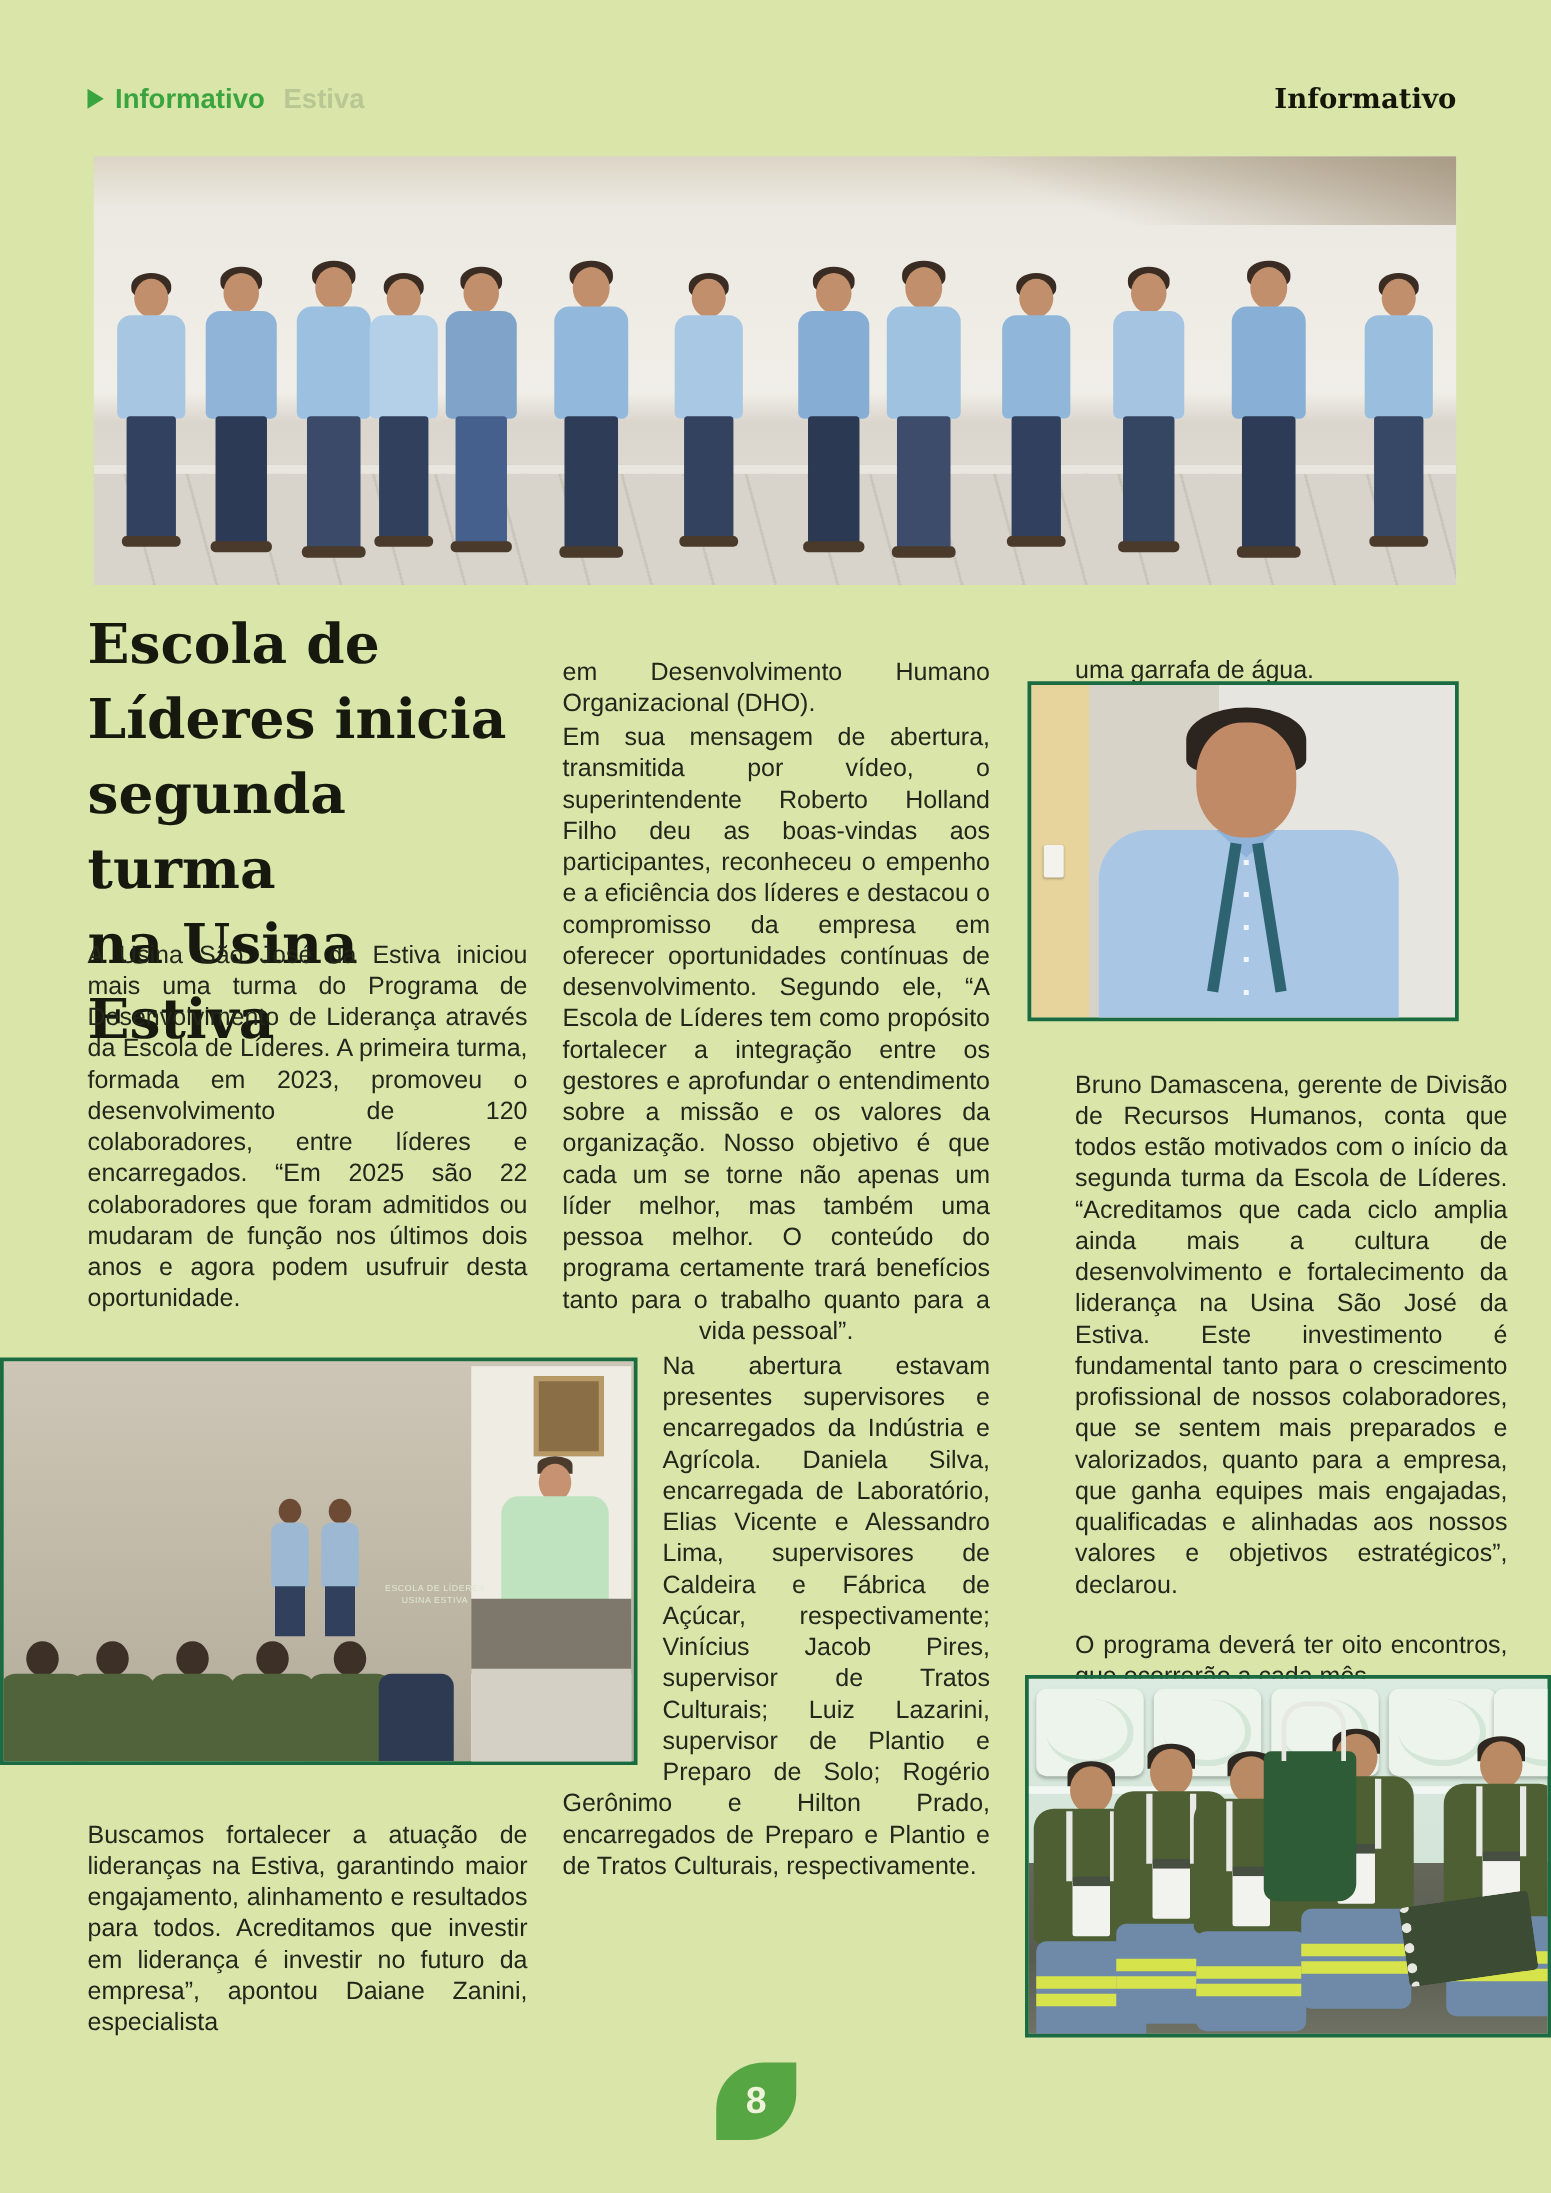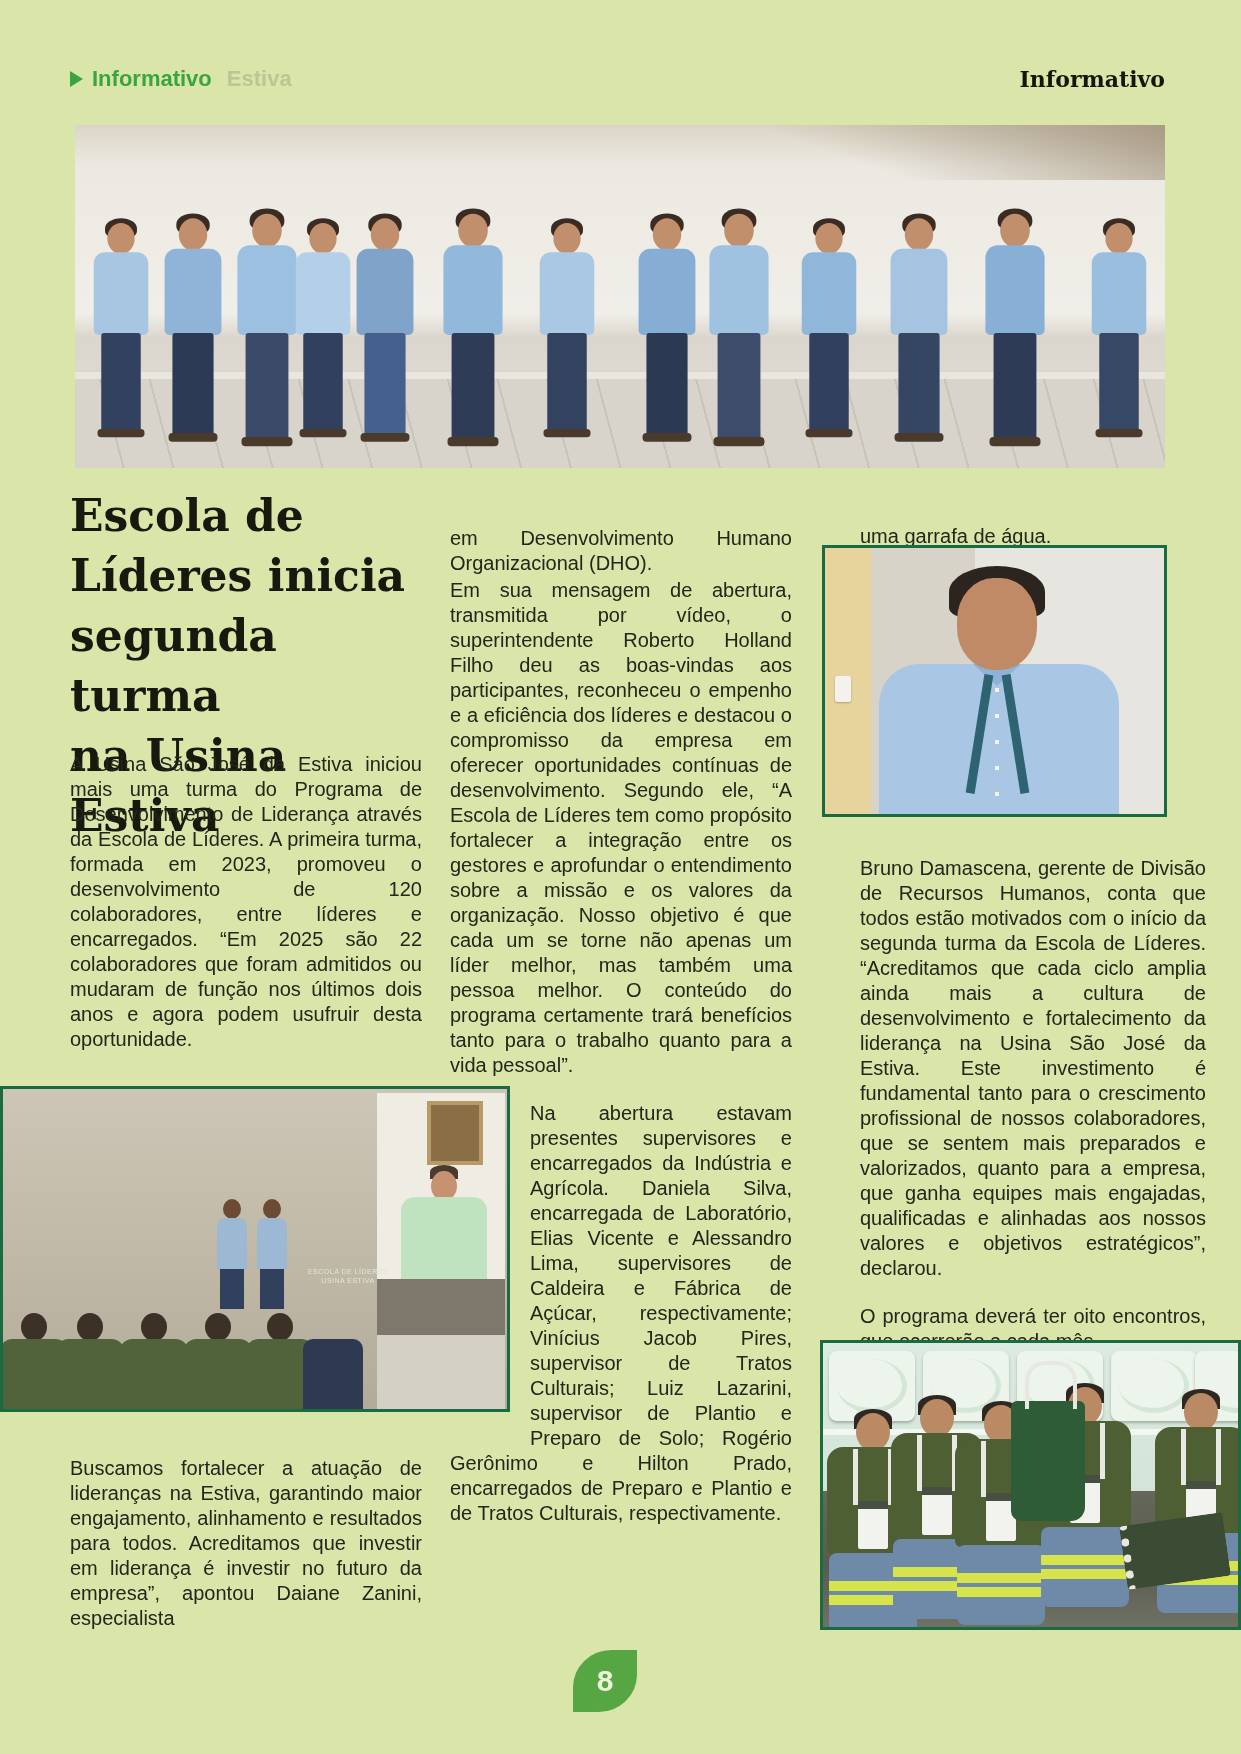--- a/index.html
+++ b/index.html
@@ -104,21 +104,21 @@
      border-left:8px dotted #e8e8e2;transform:rotate(-8deg);}
   
   .col{position:absolute;font-size:20px;line-height:25px;text-align:justify;}
   .col p{margin:0;}
   #col1{left:70px;top:486px;width:352px;}
   #col2{left:450px;top:503px;width:342px;height:1150px;}
   #col3{left:822px;top:524px;width:346px;height:900px;margin-left:38px;}
   .abs{position:absolute;left:0;right:0;}
   .title{font-family:"DejaVu Serif",serif;font-weight:bold;font-size:44px;line-height:60px;
          color:#17180e;text-align:left;}
-  .centerline{text-align:left;}
+  .centerline{text-align:center;}
   .stretch-last{text-align-last:justify;}
   .wrap-spacer{float:left;width:80px;height:348px;}
   
   .badge8{position:absolute;left:573px;top:1650px;width:64px;height:62px;background:#57a644;
           border-radius:60% 0 60% 0;display:flex;align-items:center;justify-content:center;
           color:#eef3d9;font-size:30px;font-weight:bold;}
 </style>
 </head>
 <body>
 
@@ -238,21 +238,21 @@
       <div>na Usina Estiva</div>
     </div>
     <p class="abs" style="top:266px;">A Usina São José da Estiva iniciou mais uma turma do Programa de Desenvolvimento de Liderança através da Escola de Líderes. A primeira turma, formada em 2023, promoveu o desenvolvimento de 120 colaboradores, entre líderes e encarregados. “Em 2025 são 22 colaboradores que foram admitidos ou mudaram de função nos últimos dois anos e agora podem usufruir desta oportunidade.</p>
     <p class="abs" style="top:970px;">Buscamos fortalecer a atuação de lideranças na Estiva, garantindo maior engajamento, alinhamento e resultados para todos. Acreditamos que investir em liderança é investir no futuro da empresa”, apontou Daiane Zanini, especialista</p>
   </div>
 
   <div class="col" id="col2">
     <p class="abs" style="top:0;margin-top:23px;">em Desenvolvimento Humano Organizacional (DHO).</p>
     <p class="abs stretch-last" style="top:75px;">Em sua mensagem de abertura, transmitida por vídeo, o superintendente Roberto Holland Filho deu as boas-vindas aos participantes, reconheceu o empenho e a eficiência dos líderes e destacou o compromisso da empresa em oferecer oportunidades contínuas de desenvolvimento. Segundo ele, “A Escola de Líderes tem como propósito fortalecer a integração entre os gestores e aprofundar o entendimento sobre a missão e os valores da organização. Nosso objetivo é que cada um se torne não apenas um líder melhor, mas também uma pessoa melhor. O conteúdo do programa certamente trará benefícios tanto para o trabalho quanto para a</p>
     <p class="abs centerline" style="top:550px;">vida pessoal”.</p>
-    <div class="abs" style="top:598px;">
+    <div class="abs" style="top:578px;">
       <span class="wrap-spacer"></span>
       <p style="text-align:justify;">Na abertura estavam presentes supervisores e encarregados da Indústria e Agrícola. Daniela Silva, encarregada de Laboratório, Elias Vicente e Alessandro Lima, supervisores de Caldeira e Fábrica de Açúcar, respectivamente; Vinícius Jacob Pires, supervisor de Tratos Culturais; Luiz Lazarini, supervisor de Plantio e Preparo de Solo; Rogério Gerônimo e Hilton Prado, encarregados de Preparo e Plantio e de Tratos Culturais, respectivamente.</p>
     </div>
   </div>
 
   <div class="col" id="col3">
     <p class="abs" style="top:0;">uma garrafa de água.</p>
     <p class="abs" style="top:332px;">Bruno Damascena, gerente de Divisão de Recursos Humanos, conta que todos estão motivados com o início da segunda turma da Escola de Líderes. “Acreditamos que cada ciclo amplia ainda mais a cultura de desenvolvimento e fortalecimento da liderança na Usina São José da Estiva. Este investimento é fundamental tanto para o crescimento profissional de nossos colaboradores, que se sentem mais preparados e valorizados, quanto para a empresa, que ganha equipes mais engajadas, qualificadas e alinhadas aos nossos valores e objetivos estratégicos”, declarou.</p>
     <p class="abs" style="top:780px;">O programa deverá ter oito encontros, que ocorrerão a cada mês.</p>
   </div>

